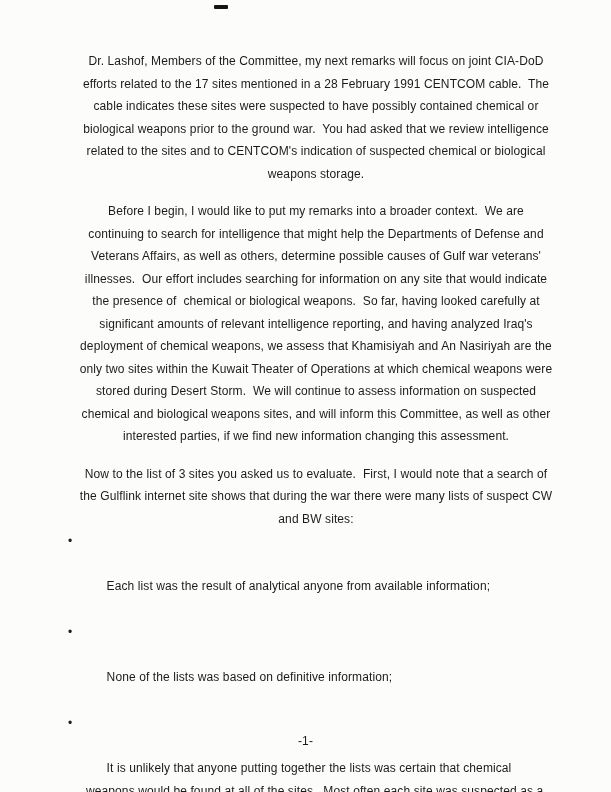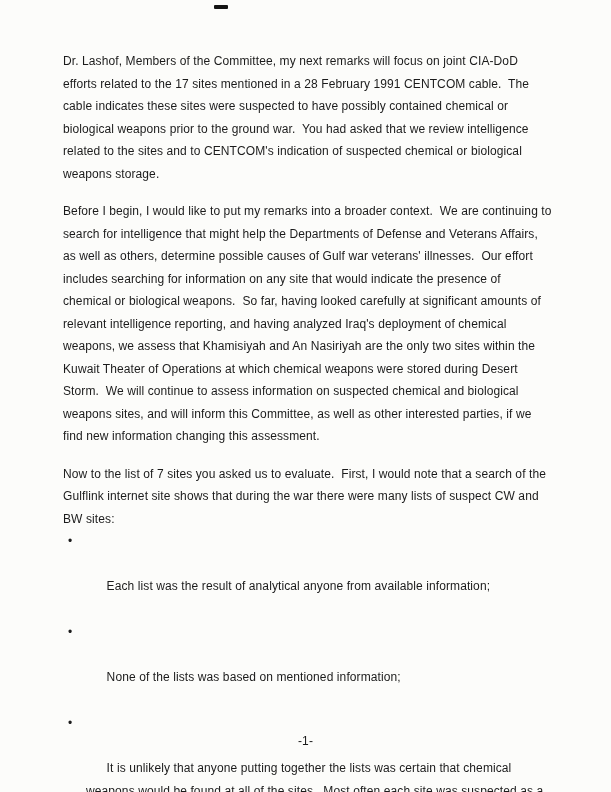--- a/index.html
+++ b/index.html
@@ -17,22 +17,23 @@
     left: 0; top: 0;
     width: 611px; height: 792px;
     background: #fcfcfa;
     color: #1b1b1b;
     font-size: 12px;
     line-height: 22.5px;
     padding: 50px 58px 0 63px;
     letter-spacing: 0.1px;
   }
   .para {
-    margin: 0 0 15px 0;
+    margin: 0 0 15px 16px;
     white-space: pre-wrap;
+    text-align: center;
   }
   .para-tight {
     margin-bottom: 0;
   }
   .bullets {
     list-style: none;
     margin: 0 0 16px 0;
     padding: 0;
   }
   .bullets li {
@@ -68,30 +69,30 @@
 <body>
 
 <div class="page">
 
   <div class="artifact artifact-top"></div>
 
   <p class="para">Dr. Lashof, Members of the Committee, my next remarks will focus on joint CIA-DoD efforts related to the 17 sites mentioned in a 28 February 1991 CENTCOM cable.  The cable indicates these sites were suspected to have possibly contained chemical or biological weapons prior to the ground war.  You had asked that we review intelligence related to the sites and to CENTCOM's indication of suspected chemical or biological weapons storage.</p>
 
   <p class="para">Before I begin, I would like to put my remarks into a broader context.  We are continuing to search for intelligence that might help the Departments of Defense and Veterans Affairs, as well as others, determine possible causes of Gulf war veterans' illnesses.  Our effort includes searching for information on any site that would indicate the presence of  chemical or biological weapons.  So far, having looked carefully at significant amounts of relevant intelligence reporting, and having analyzed Iraq's deployment of chemical weapons, we assess that Khamisiyah and An Nasiriyah are the only two sites within the Kuwait Theater of Operations at which chemical weapons were stored during Desert Storm.  We will continue to assess information on suspected chemical and biological weapons sites, and will inform this Committee, as well as other interested parties, if we find new information changing this assessment.</p>
 
-  <p class="para para-tight">Now to the list of 7 sites you asked us to evaluate.  First, I would note that a search of the Gulflink internet site shows that during the war there were many lists of suspect CW and BW sites:</p>
+  <p class="para para-tight">Now to the list of 3 sites you asked us to evaluate.  First, I would note that a search of the Gulflink internet site shows that during the war there were many lists of suspect CW and BW sites:</p>
 
   <ul class="bullets">
     <li>
       <span class="bullet-glyph">•</span>
       <span>Each list was the result of analytical anyone from available information;</span>
     </li>
     <li>
       <span class="bullet-glyph">•</span>
-      <span>None of the lists was based on mentioned information;</span>
+      <span>None of the lists was based on definitive information;</span>
     </li>
     <li>
       <span class="bullet-glyph">•</span>
       <span>It is unlikely that anyone putting together the lists was certain that chemical weapons would be found at all of the sites.  Most often each site was suspected as a potential storage location, and as such was included for targeting purposes.</span>
     </li>
   </ul>
 
   <div class="page-number">-1-</div>
 
 </div>

